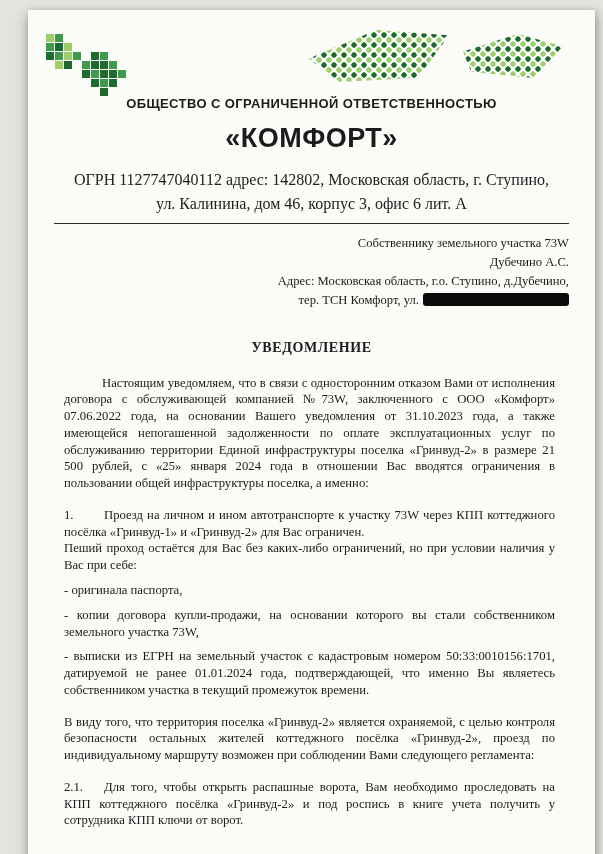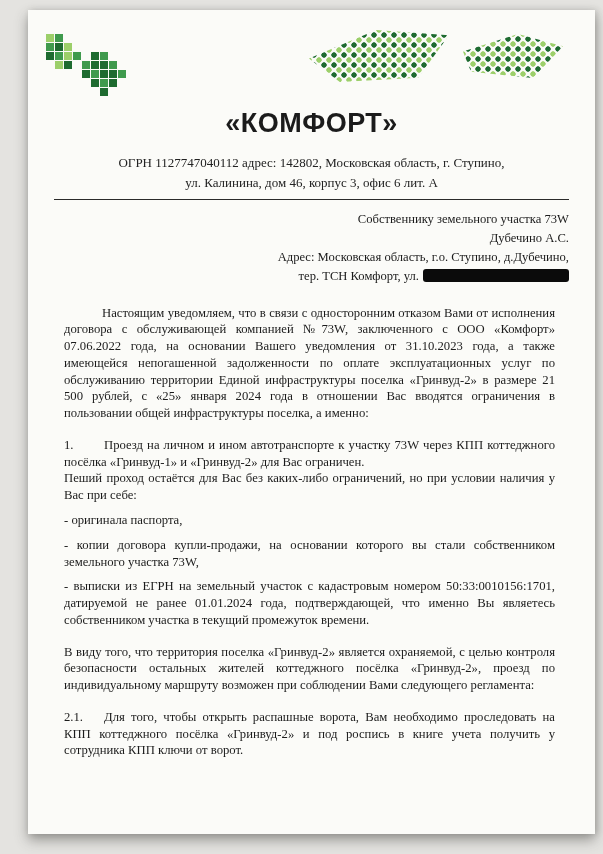--- a/index.html
+++ b/index.html
@@ -38,21 +38,21 @@
   .letterhead{padding-top:86px; text-align:center;}
   .org-type{
     font-family:"Liberation Sans","DejaVu Sans",sans-serif;
     font-weight:bold; font-size:13px; letter-spacing:.4px;
   }
   .org-name{
     font-family:"Liberation Sans","DejaVu Sans",sans-serif;
     font-weight:bold; font-size:27px; letter-spacing:.5px;
     margin-top:12px;
   }
-  .org-details{margin-top:14px; font-size:13px; line-height:1.5; color:#222;}
+  .org-details{margin-top:14px; font-size:16px; line-height:1.5; color:#222;}
   .head-rule{border:none; border-top:1.4px solid #2a2a2a; margin:7px 26px 0 26px;}
   
   .recipient{margin-top:10px; padding-right:26px; text-align:right; font-size:12.6px; line-height:1.5;}
   .redact{display:inline-block; height:13px; background:#0b0b0b; border-radius:3px; vertical-align:-2px; margin-left:4px;}
   .redact-street{width:146px;}
   .redact-city{width:166px;}
   
   .doc-title{margin-top:30px; text-align:center; font-weight:bold; font-size:14px; letter-spacing:.6px;}
   .doc-body{padding:4px 40px 34px 36px; font-size:12.7px; line-height:1.32; text-align:justify;}
   .para{margin:0;}
@@ -97,35 +97,37 @@
         <rect x="56" y="56" width="8" height="8" fill="var(--leaf-dark,#1e6b30)"></rect>
       </g>
     </svg>
 
     <div class="deco-right">
       <div class="dots-leaf leaf-a"></div>
       <div class="dots-leaf leaf-b"></div>
     </div>
 
     <div class="letterhead">
+      <div class="org-type">ОБЩЕСТВО С ОГРАНИЧЕННОЙ ОТВЕТСТВЕННОСТЬЮ</div>
       <div class="org-name">«КОМФОРТ»</div>
       <div class="org-details">
         <div>ОГРН 1127747040112 адрес: 142802, Московская область, г. Ступино,</div>
         <div>ул. Калинина, дом 46, корпус 3, офис 6 лит. А</div>
       </div>
     </div>
     <hr class="head-rule">
 
     <div class="recipient">
       <div>Собственнику земельного участка 73W</div>
       <div>Дубечино А.С.</div>
       <div>Адрес: Московская область, г.о. Ступино, д.Дубечино,</div>
       <div><span>тер. ТСН Комфорт, ул.</span><span class="redact redact-street"></span></div>
     </div>
 
+    <div class="doc-title">УВЕДОМЛЕНИЕ</div>
 
     <div class="doc-body">
       <p class="para indent gap">Настоящим уведомляем, что в связи с односторонним отказом Вами от исполнения договора с обслуживающей компанией №73W, заключенного с ООО «Комфорт» 07.06.2022 года, на основании Вашего уведомления от 31.10.2023 года, а также имеющейся непогашенной задолженности по оплате эксплуатационных услуг по обслуживанию территории Единой инфраструктуры поселка «Гринвуд-2» в размере 21 500 рублей, с «25» января 2024 года в отношении Вас вводятся ограничения в пользовании общей инфраструктуры поселка, а именно:</p>
 
       <p class="para gap"><span class="para-num">1.</span><span>Проезд на личном и ином автотранспорте к участку 73W через КПП коттеджного посёлка «Гринвуд-1» и «Гринвуд-2» для Вас ограничен.</span></p>
 
       <p class="para">Пеший проход остаётся для Вас без каких-либо ограничений, но при условии наличия у Вас при себе:</p>
 
       <p class="para dash-item">-   оригинала паспорта,</p>
       <p class="para dash-item">-   копии договора купли-продажи, на основании которого вы стали собственником земельного участка 73W,</p>

